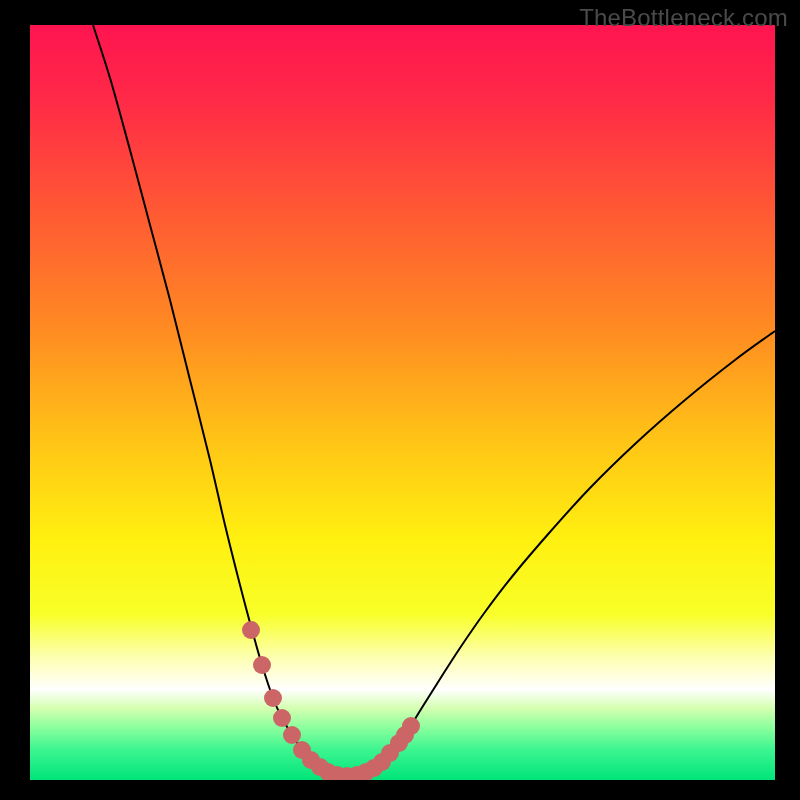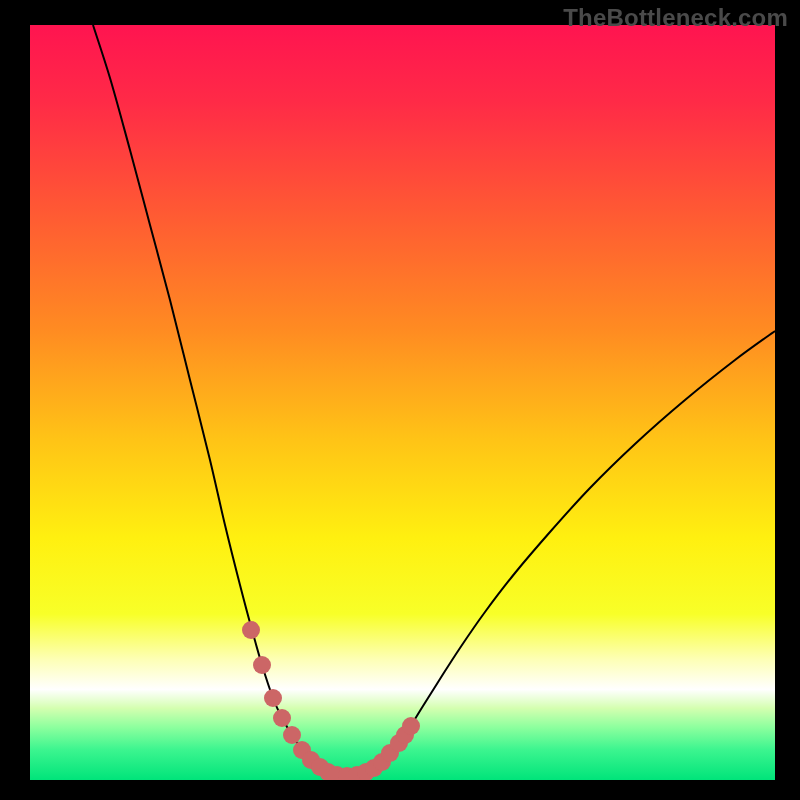--- a/index.html
+++ b/index.html
@@ -33,21 +33,21 @@
     top: 0;
     width: 100%;
     height: 100%;
   }
   .watermark {
     position: absolute;
     top: 4px;
     right: 12px;
     color: #4a4a4a;
     font-size: 24px;
-    font-weight: 700;
+    font-weight: 400;
     letter-spacing: 0.2px;
     z-index: 10;
   }
   svg.curve {
     position: absolute;
     left: 0;
     top: 0;
     width: 745px;
     height: 755px;
     z-index: 5;

